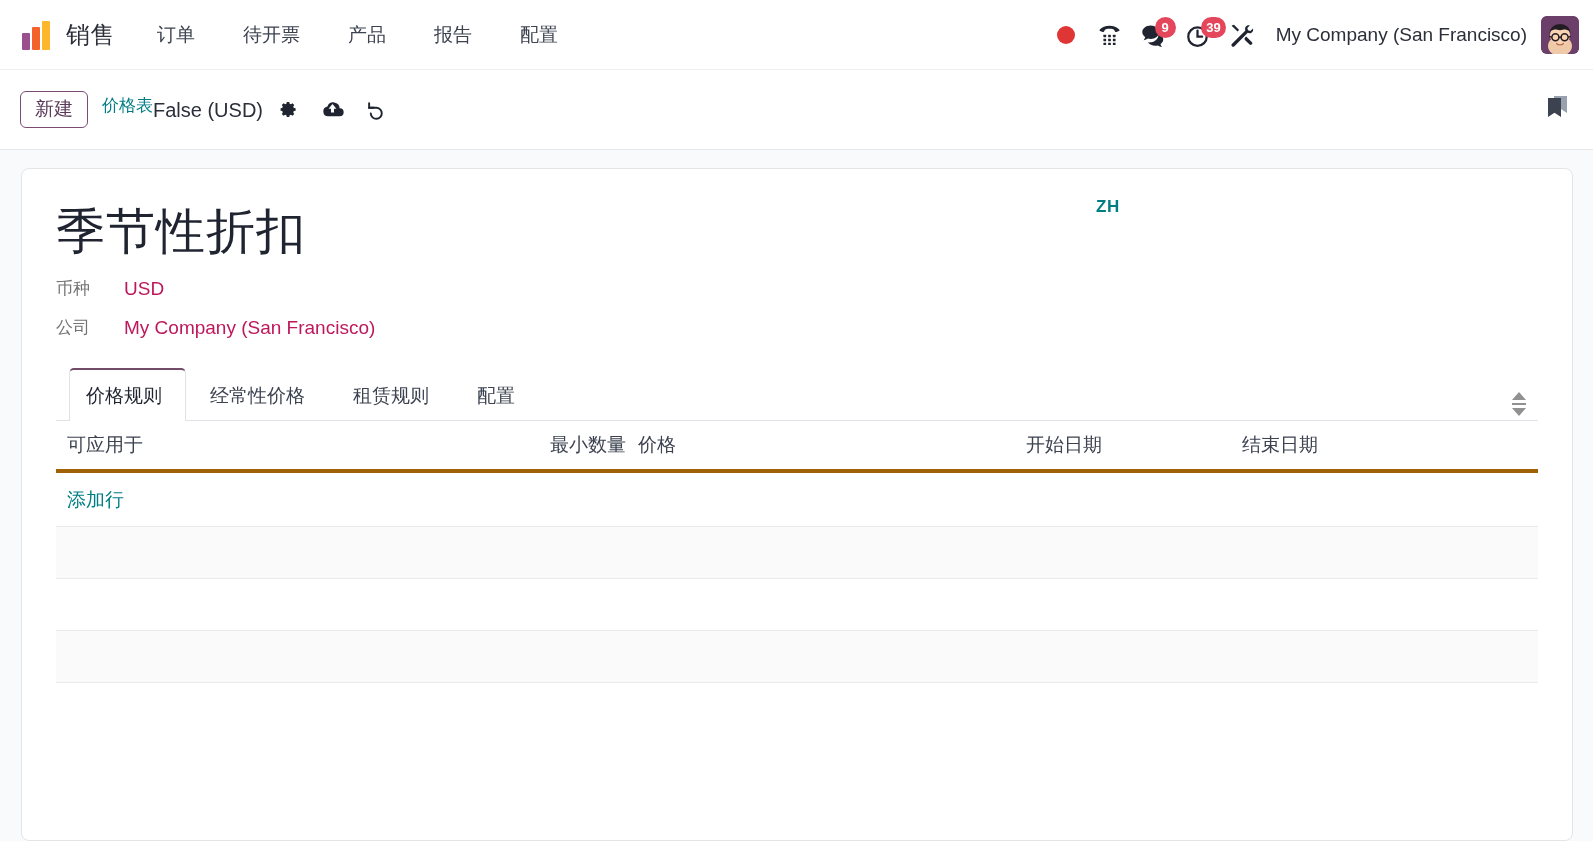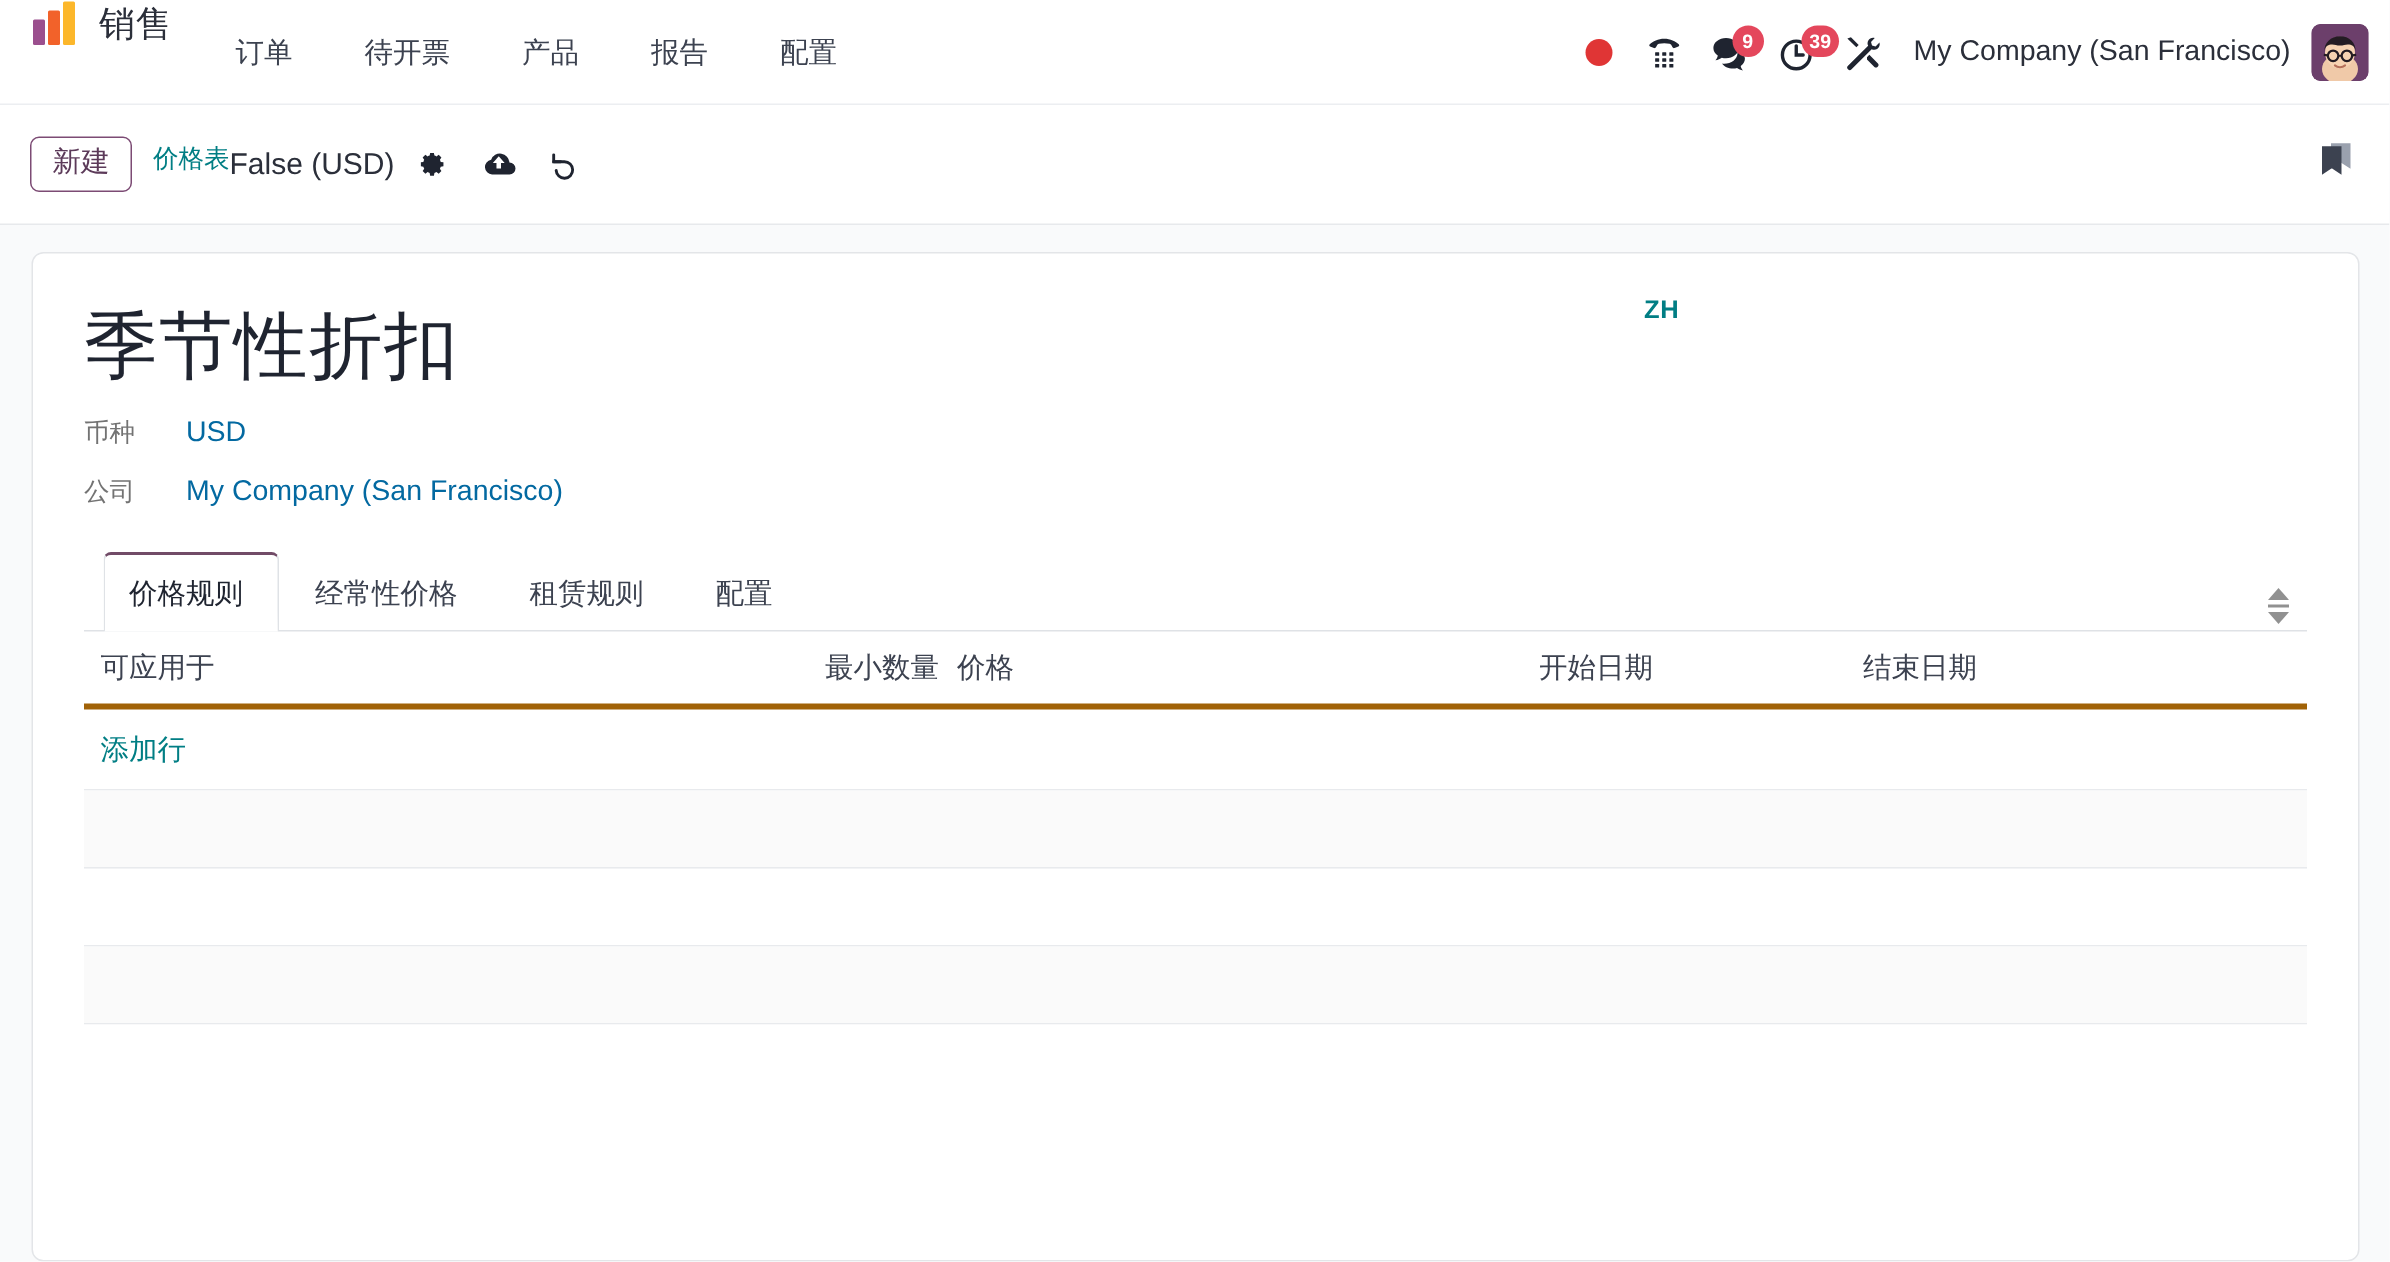--- a/index.html
+++ b/index.html
@@ -12,20 +12,21 @@
     color: #2b2f3a;
     -webkit-font-smoothing: antialiased;
   }
 
   
   .navbar {
     position: relative;
     height: 70px;
     background: #ffffff;
     display: flex;
+    align-items: center;
     padding: 0 30px 0 16px;
     border-bottom: 1px solid #eceef1;
   }
   .brand-logo {
     width: 30px; height: 30px;
     display: flex; align-items: flex-end; gap: 2px;
     margin-right: 14px; margin-left: 6px;
   }
   .brand-logo .bar { width: 8px; border-radius: 1px; }
   .brand-logo .bar.b1 { height: 17px; background: #9b4f8e; }
@@ -173,21 +174,21 @@
 
   .field-row { display: flex; align-items: center; margin-bottom: 16px; }
   .field-label {
     font-size: 17px;
     color: #737373;
     width: 68px;
     flex: none;
   }
   .field-value {
     font-size: 19px;
-    color: #0369a1;
+    color: #be185d;
     padding-left: 0;
   }
 
   
   .notebook { margin-top: 28px; position: relative; }
   .tabs {
     display: flex;
     align-items: flex-end;
     border-bottom: 1px solid #dfe2e6;
     padding-left: 13px;

